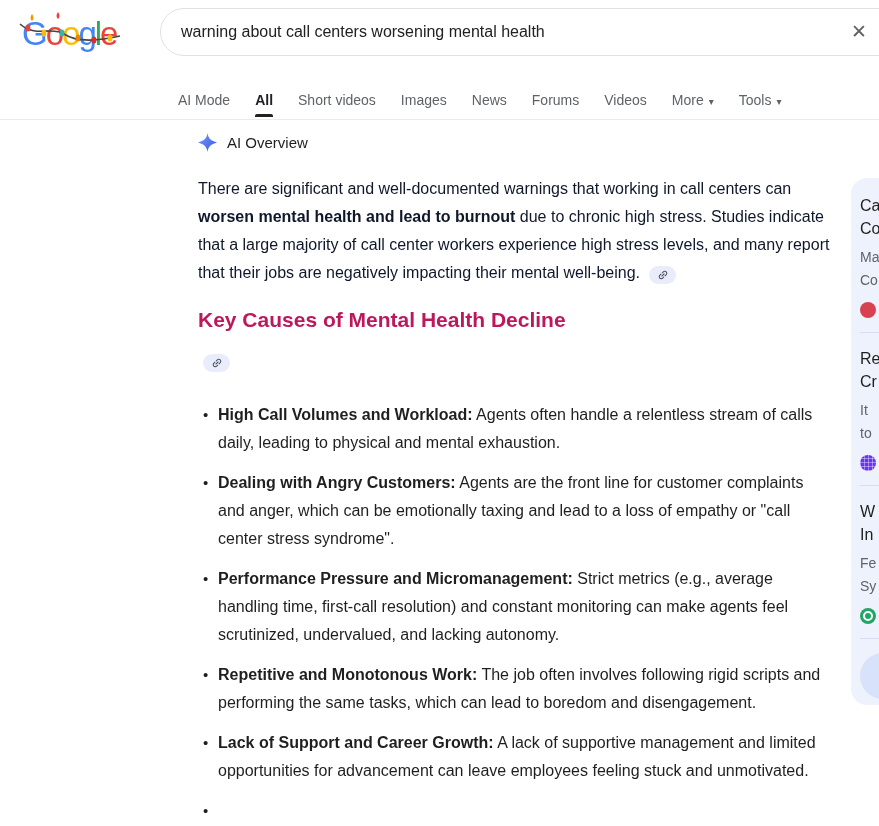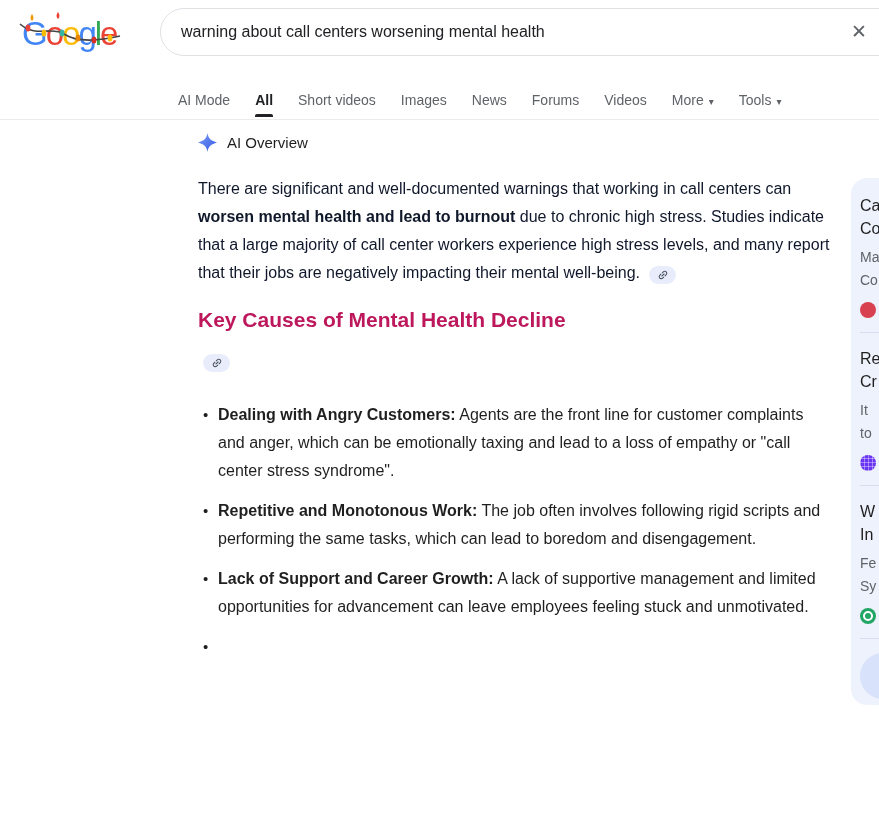--- a/index.html
+++ b/index.html
@@ -140,21 +140,23 @@
     <span class="chip-slot">
   <span class="chip">
     <svg viewBox="0 0 24 24">
       <path d="M3.9 12c0-1.71 1.39-3.1 3.1-3.1h4V7H7c-2.76 0-5 2.24-5 5s2.24 5 5 5h4v-1.9H7c-1.71 0-3.1-1.39-3.1-3.1zm4.1 1h8v-2H8v2zm9-6h-4v1.9h4c1.71 0 3.1 1.39 3.1 3.1s-1.39 3.1-3.1 3.1h-4V17h4c2.76 0 5-2.24 5-5s-2.24-5-5-5z"></path>
     </svg>
   </span>
 </span>
   </p>
 
   <ul class="causes">
+      <li><b>High Call Volumes and Workload:</b><span> Agents often handle a relentless stream of calls daily, leading to physical and mental exhaustion.</span></li>
       <li><b>Dealing with Angry Customers:</b><span> Agents are the front line for customer complaints and anger, which can be emotionally taxing and lead to a loss of empathy or "call center stress syndrome".</span></li>
+      <li><b>Performance Pressure and Micromanagement:</b><span> Strict metrics (e.g., average handling time, first-call resolution) and constant monitoring can make agents feel scrutinized, undervalued, and lacking autonomy.</span></li>
       <li><b>Repetitive and Monotonous Work:</b><span> The job often involves following rigid scripts and performing the same tasks, which can lead to boredom and disengagement.</span></li>
       <li><b>Lack of Support and Career Growth:</b><span> A lack of supportive management and limited opportunities for advancement can leave employees feeling stuck and unmotivated.</span></li>
       <li>
   
 </li>
     </ul>
 </div>
 
 <div class="side-card">
   <div id="side-card-items">

